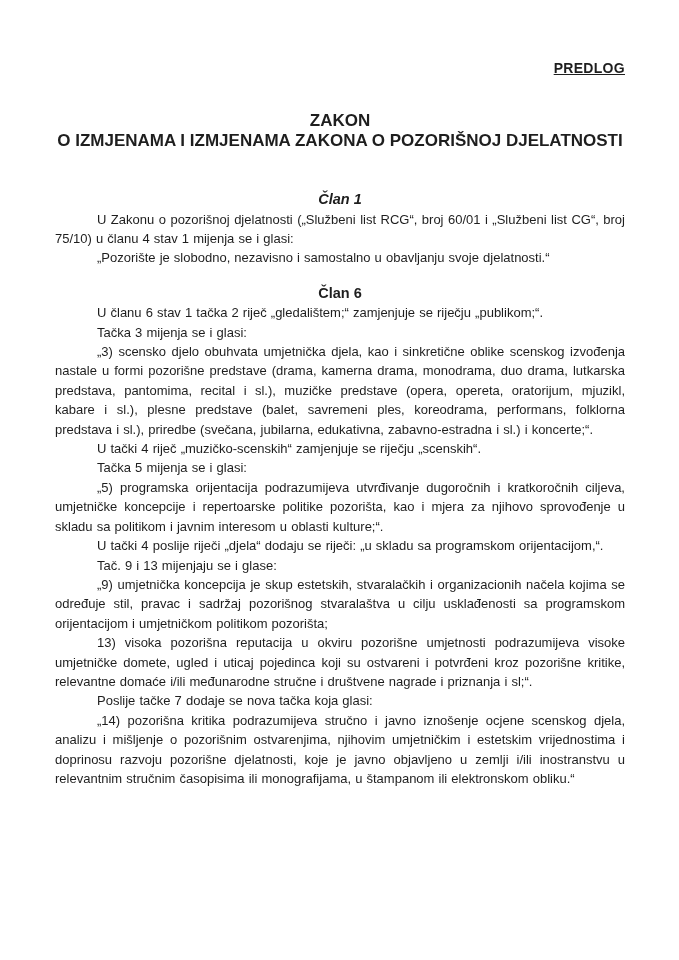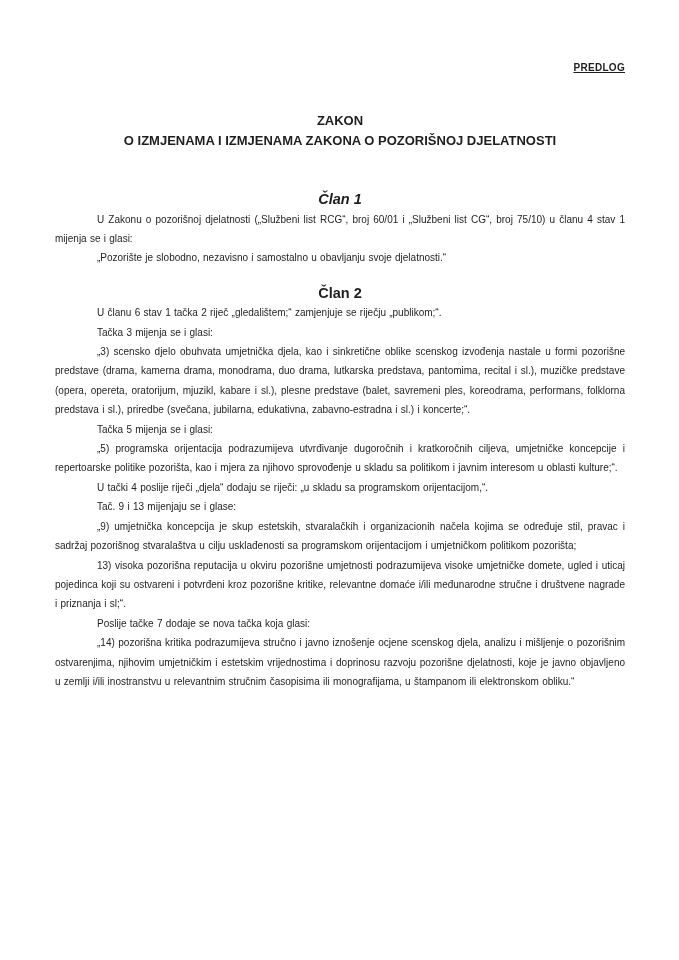--- a/index.html
+++ b/index.html
@@ -13,42 +13,42 @@
   }
   .page {
     width: 679px;
     height: 960px;
     background: #ffffff;
     padding: 58px 54px 0 55px;
   }
   .predlog {
     text-align: right;
     font-weight: bold;
-    font-size: 10px;
+    font-size: 14px;
     line-height: 20px;
     text-decoration: underline;
     letter-spacing: 0.3px;
   }
   .doc-title {
     margin-top: 33px;
     text-align: center;
     font-weight: bold;
-    font-size: 13px;
+    font-size: 17px;
     line-height: 20px;
   }
   .article-heading {
     text-align: center;
     font-weight: bold;
     font-size: 14.5px;
     line-height: 19.5px;
   }
   .article-heading.first { margin-top: 39px; font-style: italic; }
   .article-heading.second { margin-top: 16px; }
   p.body-par {
-    font-size: 10px;
+    font-size: 13px;
     line-height: 19.4px;
     text-align: justify;
     text-indent: 42px;
     word-spacing: 0.5px;
   }
 </style>
 </head>
 <body>
 
 <div class="page">
@@ -58,25 +58,26 @@
   <div class="doc-title">
     <div>ZAKON</div>
     <div>O IZMJENAMA I IZMJENAMA ZAKONA O POZORIŠNOJ DJELATNOSTI</div>
   </div>
 
   <div class="article-heading first">Član 1</div>
 
   <p class="body-par">U Zakonu o pozorišnoj djelatnosti („Službeni list RCG“, broj 60/01 i „Službeni list CG“, broj 75/10) u članu 4 stav 1 mijenja se i glasi:</p>
   <p class="body-par">„Pozorište je slobodno, nezavisno i samostalno u obavljanju svoje djelatnosti.“</p>
 
-  <div class="article-heading second">Član 2</div>
+  <div class="article-heading second">Član 6</div>
 
   <p class="body-par">U članu 6 stav 1 tačka 2 riječ „gledalištem;“ zamjenjuje se riječju „publikom;“.</p>
   <p class="body-par">Tačka 3 mijenja se i glasi:</p>
   <p class="body-par">„3) scensko djelo obuhvata umjetnička djela, kao i sinkretične oblike scenskog izvođenja nastale u formi pozorišne predstave (drama, kamerna drama, monodrama, duo drama, lutkarska predstava, pantomima, recital i sl.), muzičke predstave (opera, opereta, oratorijum, mjuzikl, kabare i sl.), plesne predstave (balet, savremeni ples, koreodrama, performans, folklorna predstava i sl.), priredbe (svečana, jubilarna, edukativna, zabavno-estradna i sl.) i koncerte;“.</p>
+  <p class="body-par">U tački 4 riječ „muzičko-scenskih“ zamjenjuje se riječju „scenskih“.</p>
   <p class="body-par">Tačka 5 mijenja se i glasi:</p>
   <p class="body-par">„5) programska orijentacija podrazumijeva utvrđivanje dugoročnih i kratkoročnih ciljeva, umjetničke koncepcije i repertoarske politike pozorišta, kao i mjera za njihovo sprovođenje u skladu sa politikom i javnim interesom u oblasti kulture;“.</p>
   <p class="body-par">U tački 4 poslije riječi „djela“ dodaju se riječi: „u skladu sa programskom orijentacijom,“.</p>
   <p class="body-par">Tač. 9 i 13 mijenjaju se i glase:</p>
   <p class="body-par">„9) umjetnička koncepcija je skup estetskih, stvaralačkih i organizacionih načela kojima se određuje stil, pravac i sadržaj pozorišnog stvaralaštva u cilju usklađenosti sa programskom orijentacijom i umjetničkom politikom pozorišta;</p>
   <p class="body-par">13) visoka pozorišna reputacija u okviru pozorišne umjetnosti podrazumijeva visoke umjetničke domete, ugled i uticaj pojedinca koji su ostvareni i potvrđeni kroz pozorišne kritike, relevantne domaće i/ili međunarodne stručne i društvene nagrade i priznanja i sl;“.</p>
   <p class="body-par">Poslije tačke 7 dodaje se nova tačka koja glasi:</p>
   <p class="body-par">„14) pozorišna kritika podrazumijeva stručno i javno iznošenje ocjene scenskog djela, analizu i mišljenje o pozorišnim ostvarenjima, njihovim umjetničkim i estetskim vrijednostima i doprinosu razvoju pozorišne djelatnosti, koje je javno objavljeno u zemlji i/ili inostranstvu u relevantnim stručnim časopisima ili monografijama, u štampanom ili elektronskom obliku.“</p>
 
 </div>

